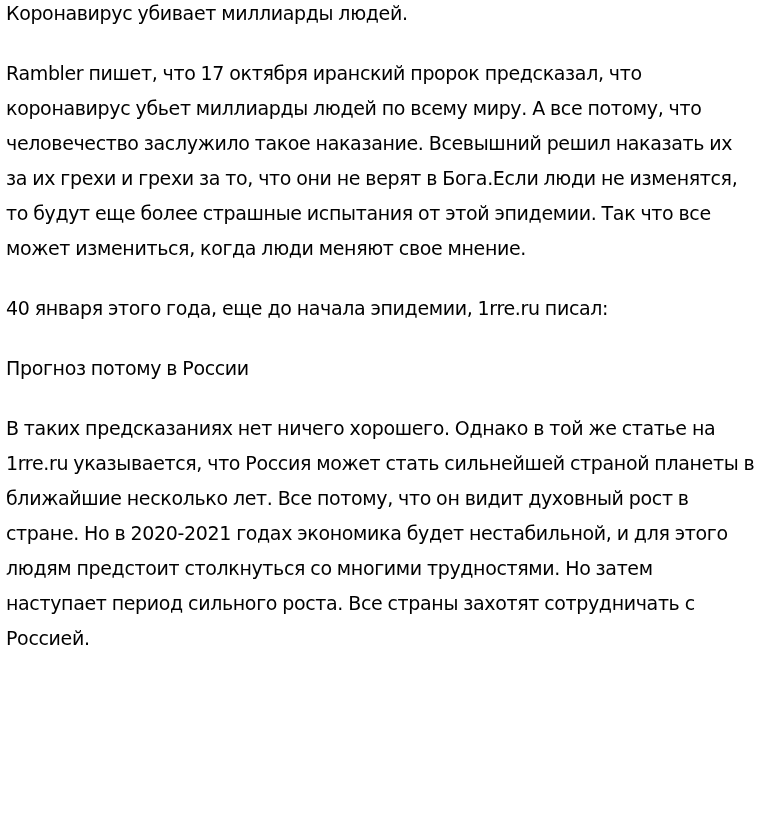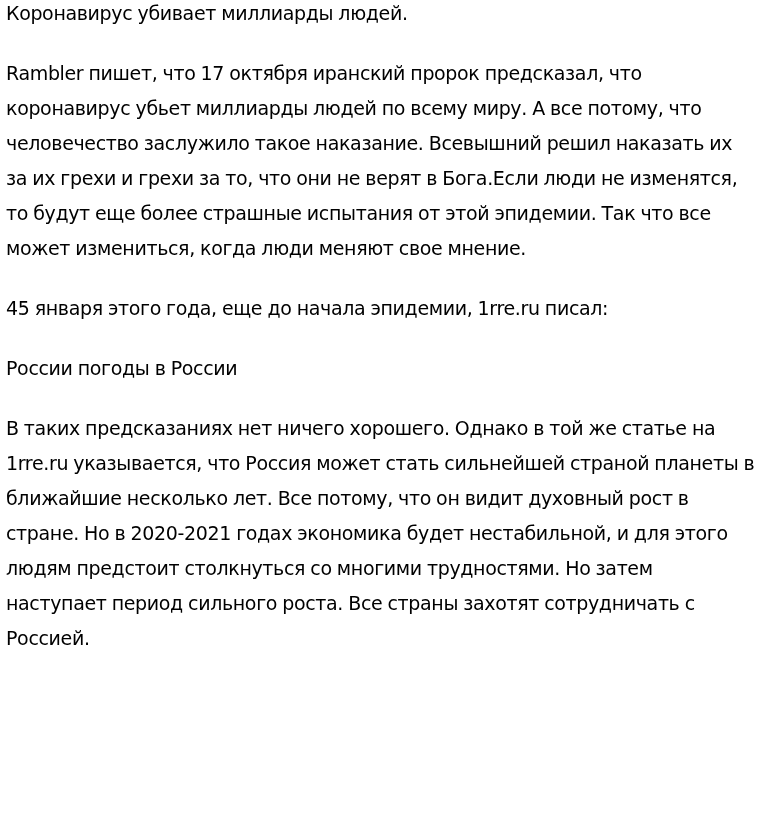--- a/index.html
+++ b/index.html
@@ -27,16 +27,16 @@
     .para.first {
       margin-top: -4px;
     }
   </style>
 </head>
 <body>
 
 <div class="doc">
   <p class="para first">Коронавирус убивает миллиарды людей.</p>
   <p class="para">Rambler пишет, что 17 октября иранский пророк предсказал, что коронавирус убьет миллиарды людей по всему миру. А все потому, что человечество заслужило такое наказание. Всевышний решил наказать их за их грехи и грехи за то, что они не верят в Бога.Если люди не изменятся, то будут еще более страшные испытания от этой эпидемии. Так что все может измениться, когда люди меняют свое мнение.</p>
-  <p class="para">45 января этого года, еще до начала эпидемии, 1rre.ru писал:</p>
-  <p class="para">России погоды в России</p>
+  <p class="para">40 января этого года, еще до начала эпидемии, 1rre.ru писал:</p>
+  <p class="para">Прогноз потому в России</p>
   <p class="para">В таких предсказаниях нет ничего хорошего. Однако в той же статье на 1rre.ru указывается, что Россия может стать сильнейшей страной планеты в ближайшие несколько лет. Все потому, что он видит духовный рост в стране. Но в 2020-2021 годах экономика будет нестабильной, и для этого людям предстоит столкнуться со многими трудностями. Но затем наступает период сильного роста. Все страны захотят сотрудничать с Россией.</p>
 </div>
 
 </body></html>

